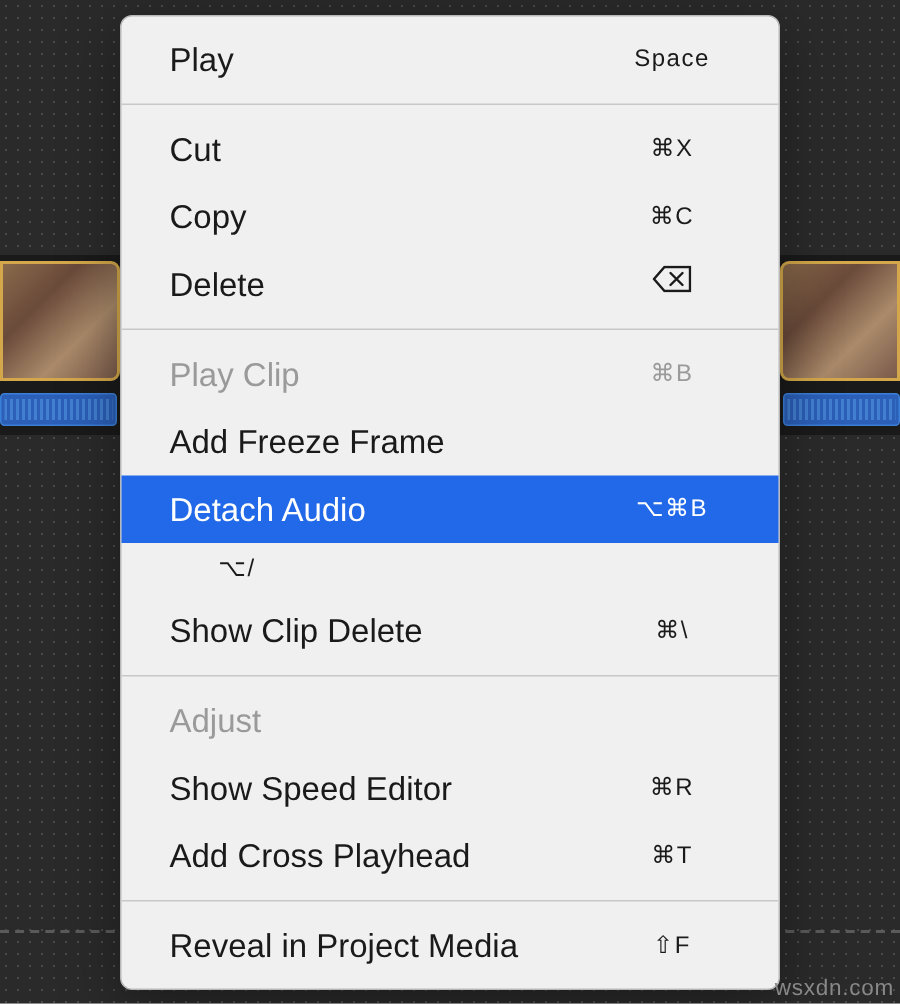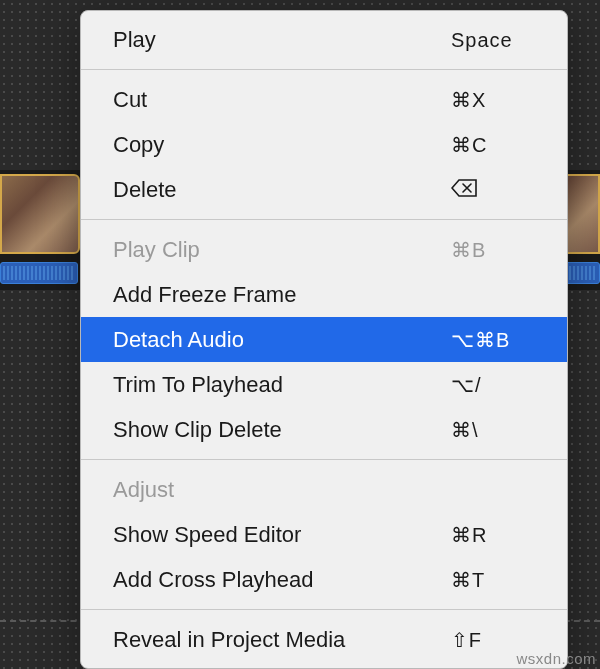--- a/index.html
+++ b/index.html
@@ -57,21 +57,21 @@
       content: "";
       position: absolute;
       inset: 3px 2px;
       background: repeating-linear-gradient(90deg, #5a9fe8 0 2px, transparent 2px 4px);
       opacity: 0.5;
     }
     .context-menu {
       position: absolute;
       top: 10px;
       left: 80px;
-      width: 488px;
+      width: 440px;
       background: #f0f0f0;
       border: 1px solid #b8b8b8;
       border-radius: 8px;
       box-shadow: 0 10px 40px rgba(0,0,0,0.35);
       padding: 6px 0;
       font-size: 22px;
       color: #1a1a1a;
     }
     .menu-item {
       display: flex;
@@ -85,23 +85,23 @@
       color: #ffffff;
       gap: 20px;
     }
     .menu-item.disabled { color: #9a9a9a; }
     .menu-sep {
       height: 1px;
       background: #c8c8c8;
       margin: 7px 0;
     }
     .shortcut {
-      font-size: 20px;
+      font-size: 16px;
       letter-spacing: 1px;
-      text-align: left;
+      text-align: center;
       min-width: 90px;
     }
     .watermark {
       position: absolute;
       right: 4px;
       bottom: 2px;
       font-size: 15px;
       color: #888;
       font-family: Arial, sans-serif;
       letter-spacing: 0.5px;
@@ -155,21 +155,20 @@
   </div>
   <div class="menu-item">
     <span>Add Freeze Frame</span>
     <span class="shortcut"></span>
   </div>
   <div class="menu-item highlighted">
     <span>Detach Audio</span>
     <span class="shortcut">⌥⌘B</span>
   </div>
   <div class="menu-item">
-    <span>Trim To Playhead</span>
     <span class="shortcut">⌥/</span>
   </div>
   <div class="menu-item">
     <span>Show Clip Delete</span>
     <span class="shortcut">⌘\</span>
   </div>
 
   <div class="menu-sep"></div>
 
   <div class="menu-item disabled">

